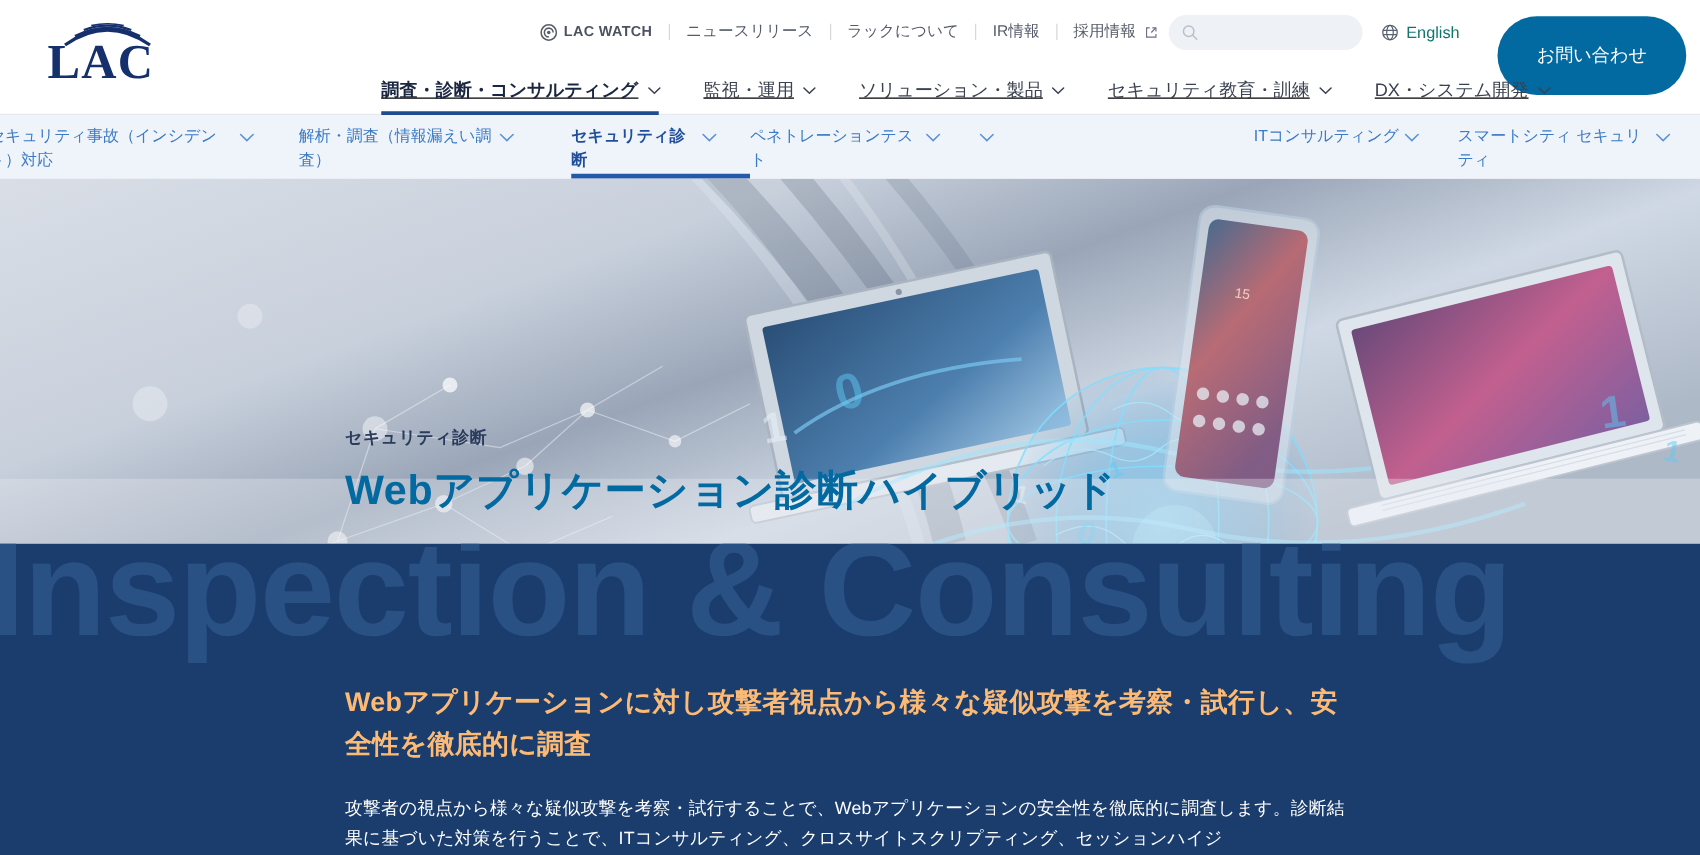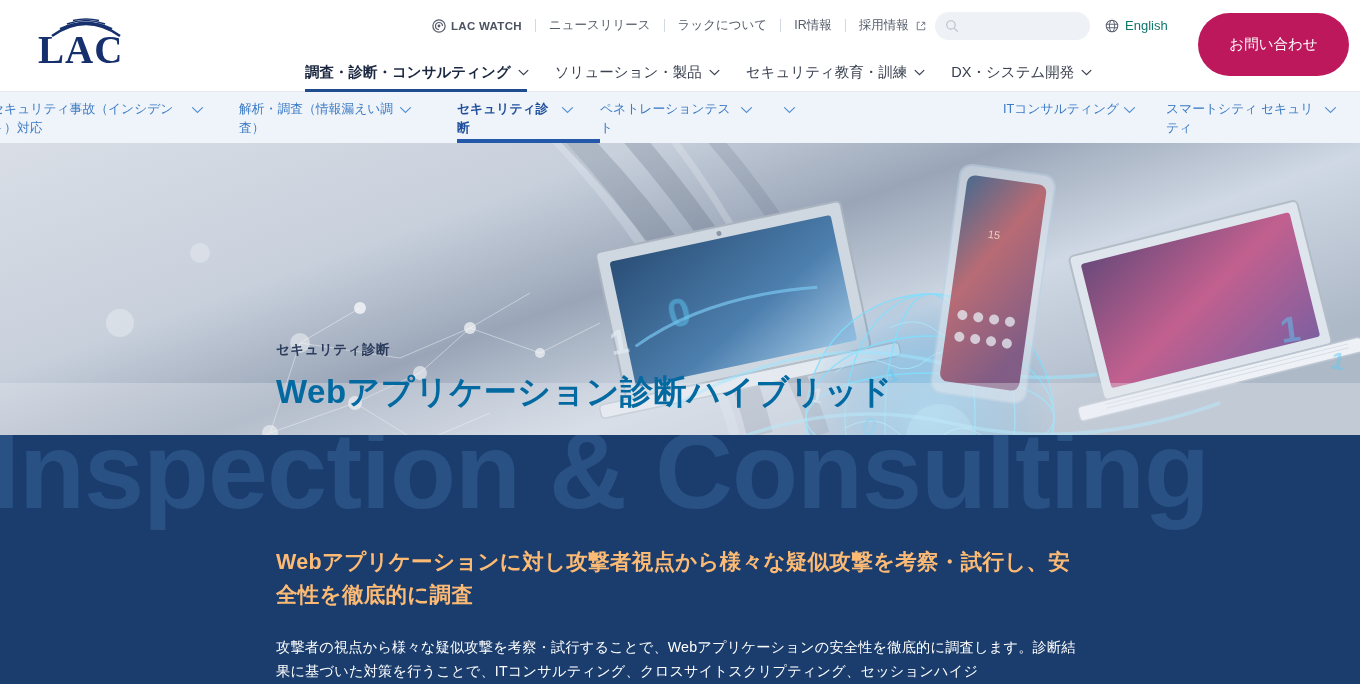--- a/index.html
+++ b/index.html
@@ -79,32 +79,32 @@
     position:absolute; left:1105px; top:18px;
     display:flex; align-items:center; gap:6px;
     font-size:13px; color:#0f766e; cursor:pointer;
   }
   .globe-icon { width:14px; height:14px; }
 
   
   .cta-button {
     position:absolute; left:1198px; top:13px;
     width:151px; height:63px;
-    background:#be185d;
+    background:#0369a1;
     border-radius:32px;
     display:flex; align-items:center; justify-content:center;
     color:#fff; font-size:14.5px; font-weight:500;
     cursor:pointer; border:none;
     font-family:inherit;
   }
 
   
   .main-nav {
     position:absolute; left:305px; top:52px;
-    display:flex; align-items:flex-start; gap:0;
+    display:flex; align-items:flex-start; gap:8px;text-decoration:underline;
   }
   .nav-item {
     display:flex; align-items:center; gap:7px;
     padding:0 13px;
     font-size:14.5px; color:#3a4150;
     white-space:nowrap; cursor:pointer;
     position:relative;
     height:40px;
   }
   .nav-item:first-child { padding-left:0; }
@@ -263,20 +263,26 @@
 
   <button class="cta-button">お問い合わせ</button>
 
   <nav class="main-nav">
     <div class="nav-item active">
       <span>調査・診断・コンサルティング</span>
       <svg class="chev" viewBox="0 0 12 8">
         <path d="M1 1.6L6 6.4L11 1.6" fill="none" stroke="#3a4150" stroke-width="1.4" stroke-linecap="round"></path>
       </svg>
       <div class="nav-underline"></div>
+    </div>
+    <div class="nav-item">
+      <span>監視・運用</span>
+      <svg class="chev" viewBox="0 0 12 8">
+        <path d="M1 1.6L6 6.4L11 1.6" fill="none" stroke="#3a4150" stroke-width="1.4" stroke-linecap="round"></path>
+      </svg>
     </div>
     <div class="nav-item">
       <span>ソリューション・製品</span>
       <svg class="chev" viewBox="0 0 12 8">
         <path d="M1 1.6L6 6.4L11 1.6" fill="none" stroke="#3a4150" stroke-width="1.4" stroke-linecap="round"></path>
       </svg>
     </div>
     <div class="nav-item">
       <span>セキュリティ教育・訓練</span>
       <svg class="chev" viewBox="0 0 12 8">

